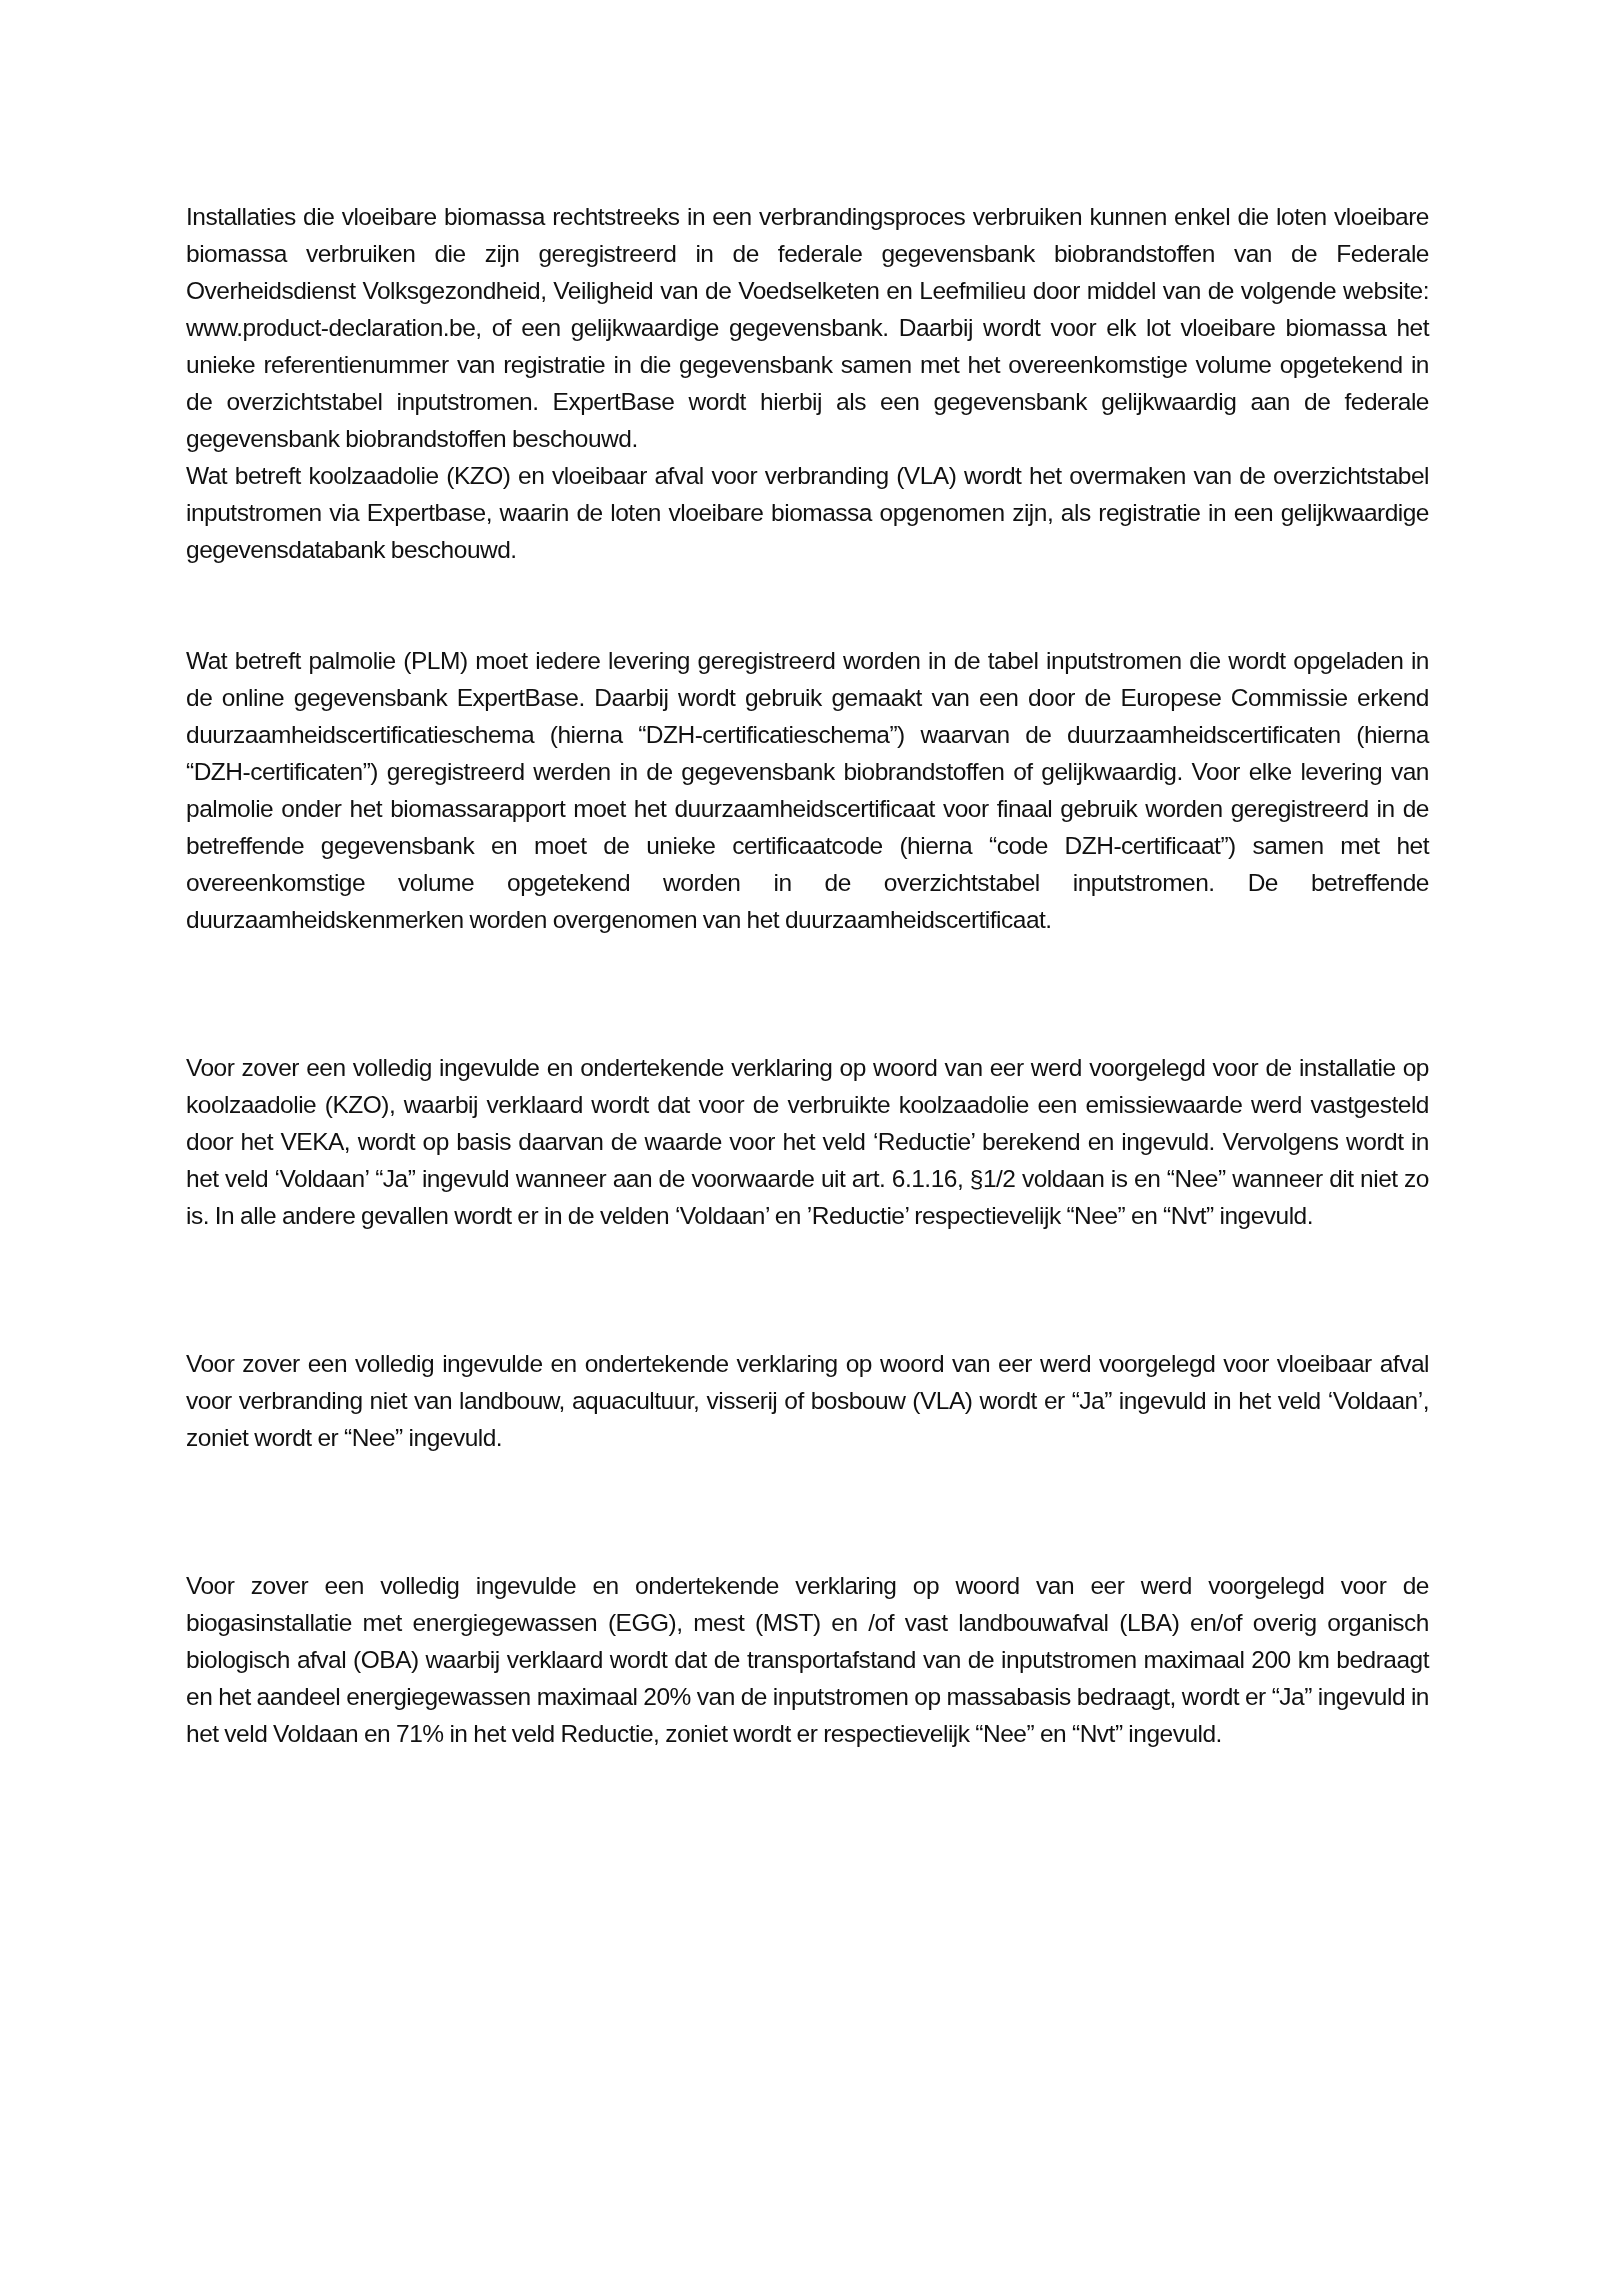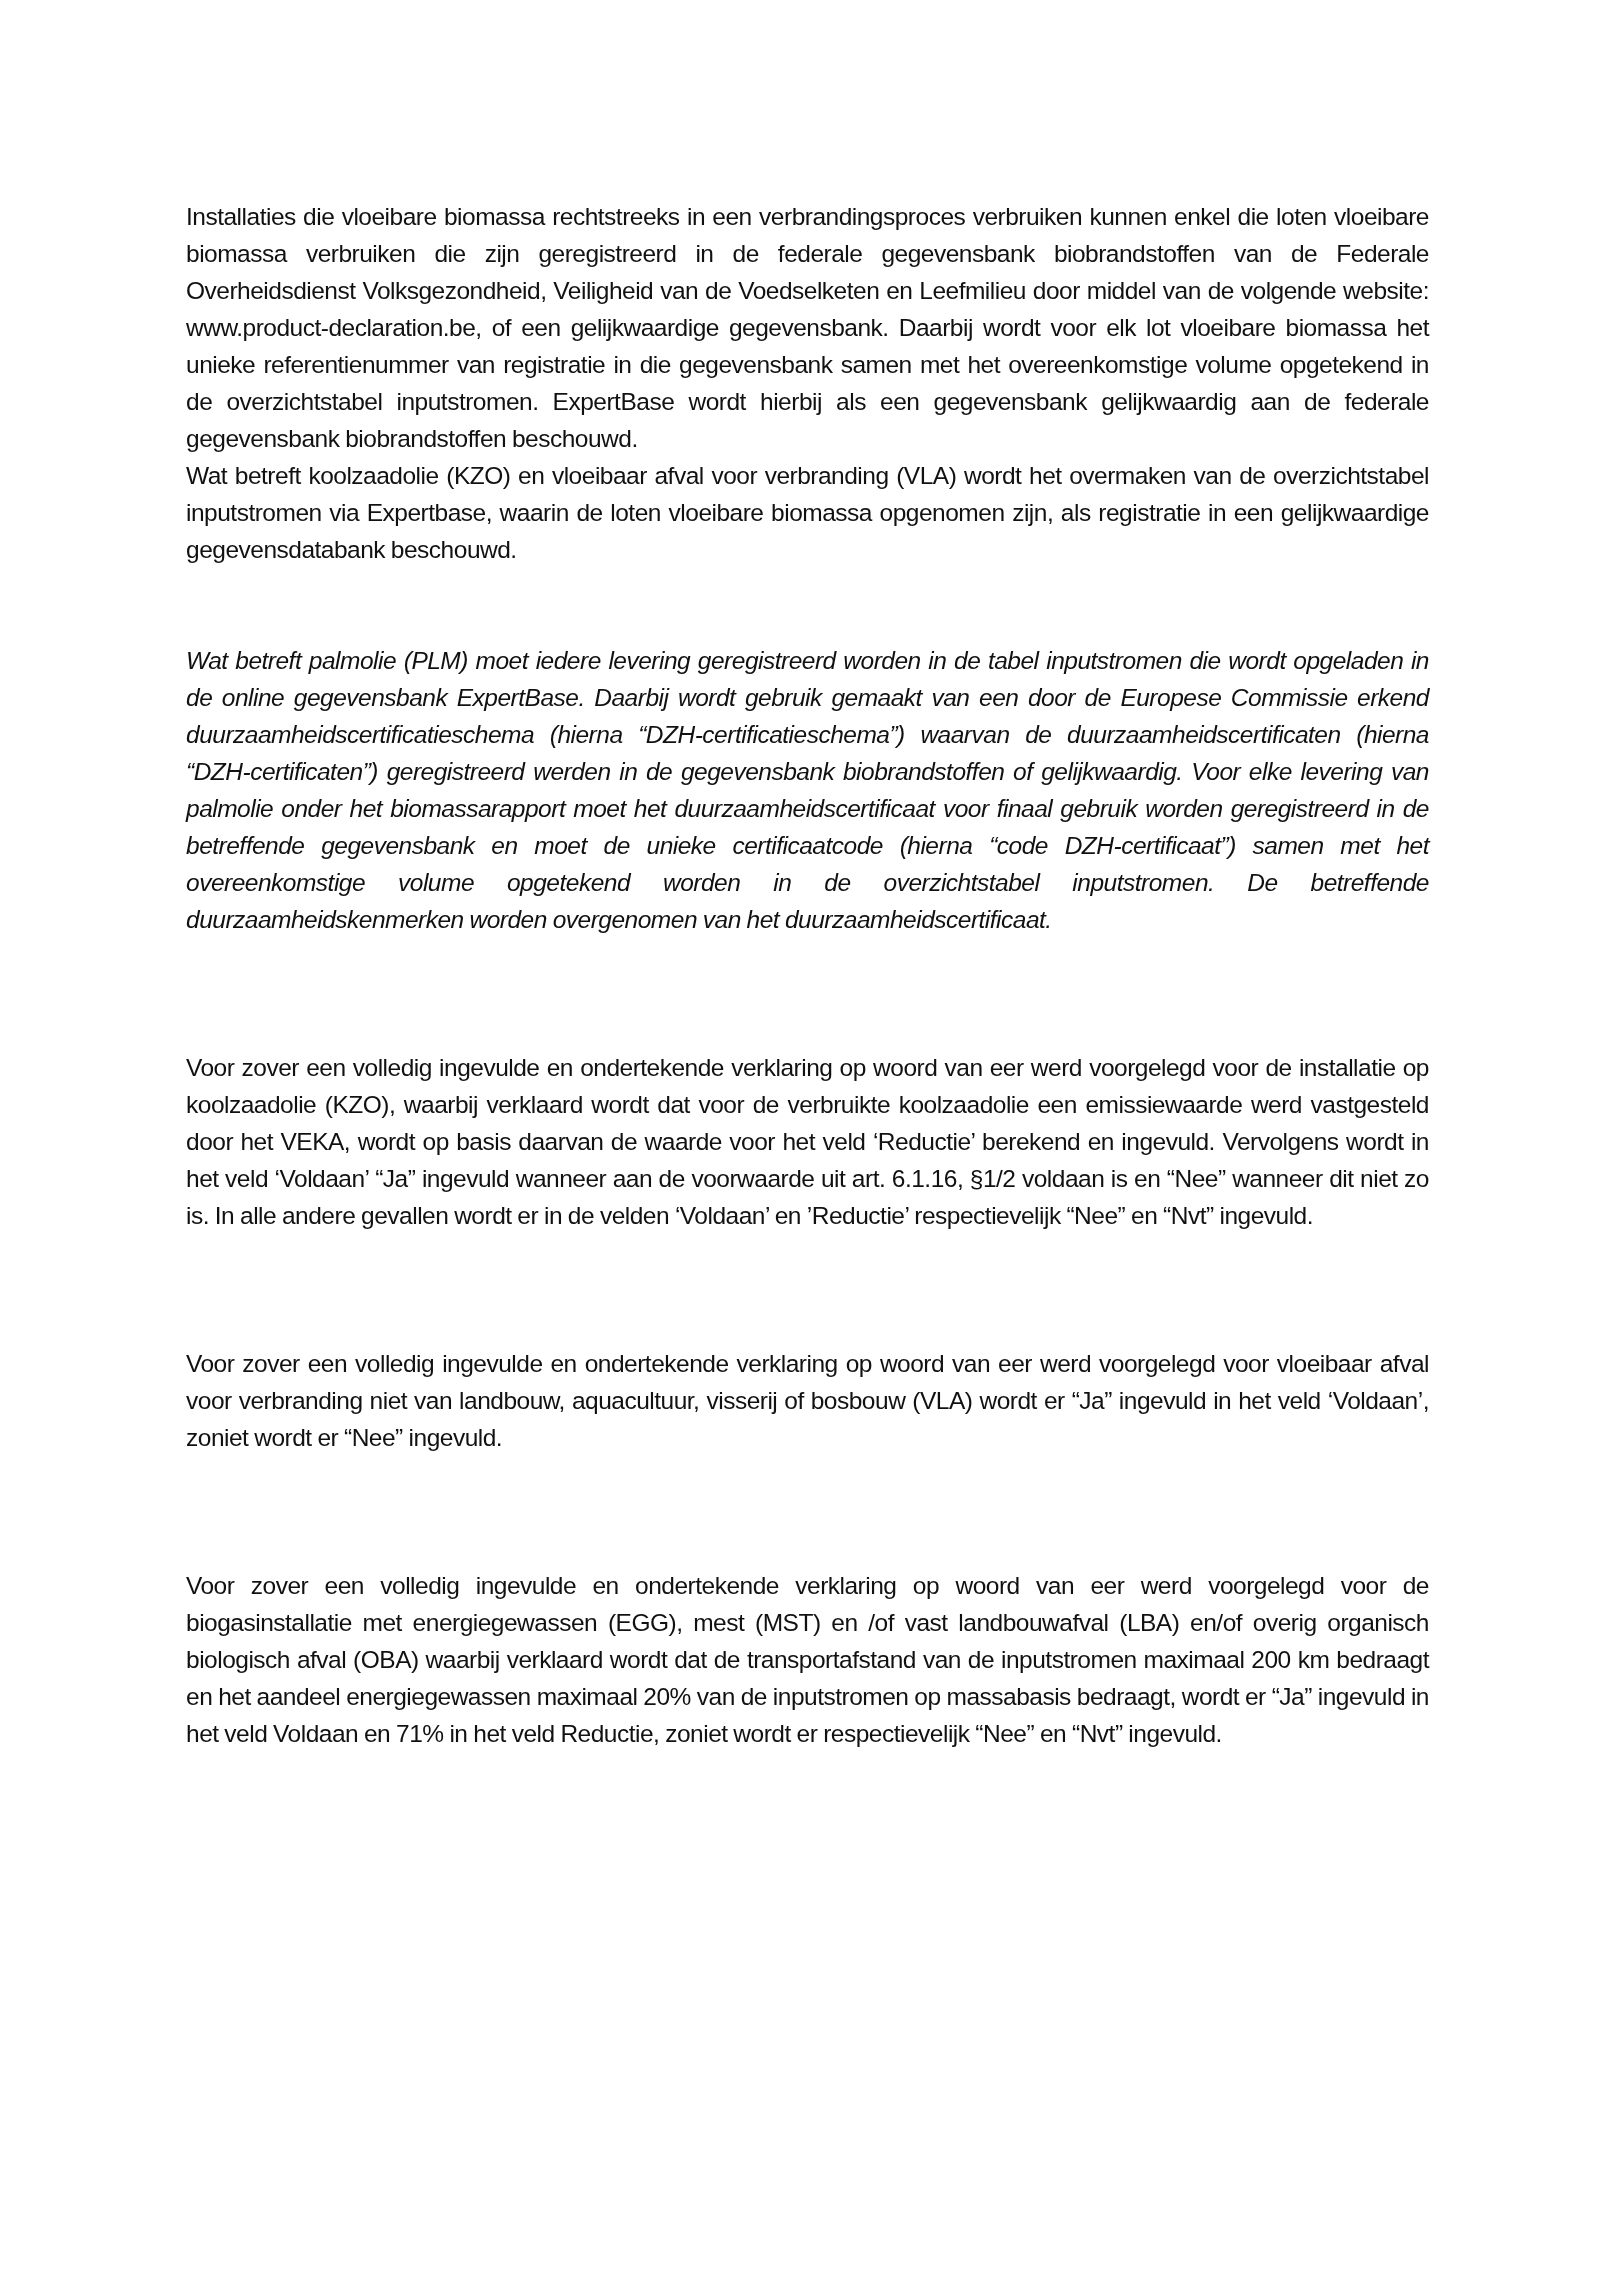--- a/index.html
+++ b/index.html
@@ -24,21 +24,21 @@
     .para {
       margin: 0;
       font-size: 24.5px;
       line-height: 37px;
       text-align: justify;
       letter-spacing: -0.5px;
       word-spacing: -0.5px;
     }
     #p1 { margin-bottom: 0; }
     #p2 { margin-bottom: 74px; }
-    #p3 { margin-bottom: 111px; font-style: italic; }
+    #p3 { margin-bottom: 111px; }
     #p4 { margin-bottom: 111px; }
     #p5 { margin-bottom: 111px; }
     #p6 { margin-bottom: 111px; }
     #p7 { }
   </style>
 </head>
 <body>
 
 <div class="page">
   <p class="para" id="p1">Installaties die vloeibare biomassa rechtstreeks in een verbrandingsproces verbruiken kunnen enkel die loten vloeibare biomassa verbruiken die zijn geregistreerd in de federale gegevensbank biobrandstoffen van de Federale Overheidsdienst Volksgezondheid, Veiligheid van de Voedselketen en Leefmilieu door middel van de volgende website: www.product-declaration.be, of een gelijkwaardige gegevensbank. Daarbij wordt voor elk lot vloeibare biomassa het unieke referentienummer van registratie in die gegevensbank samen met het overeenkomstige volume opgetekend in de overzichtstabel inputstromen. ExpertBase wordt hierbij als een gegevensbank gelijkwaardig aan de federale gegevensbank biobrandstoffen beschouwd.</p>

